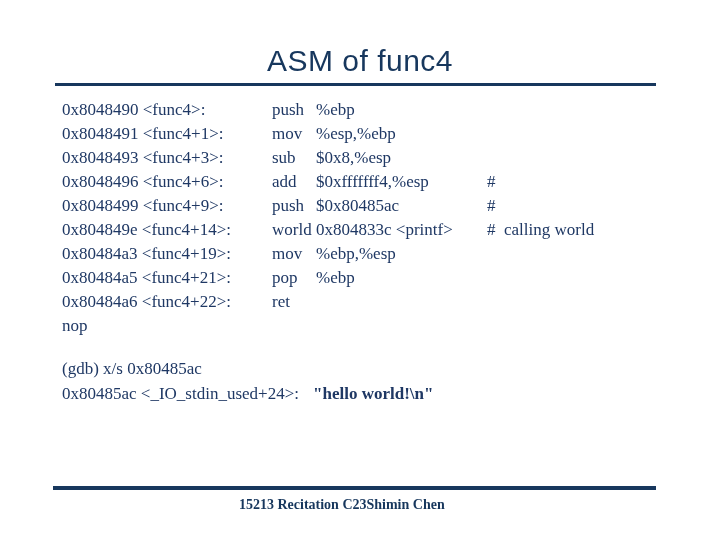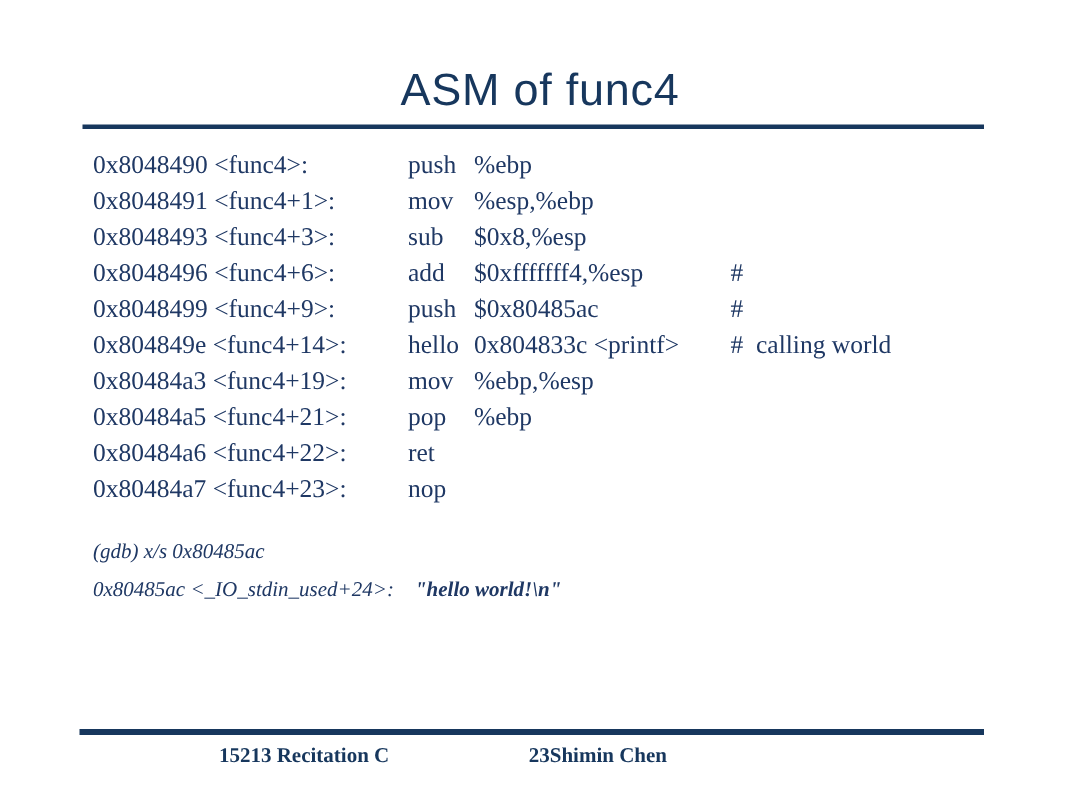--- a/index.html
+++ b/index.html
@@ -62,24 +62,23 @@
     flex: none;
   }
   .cmt {
     white-space: pre;
   }
   .gdb-block {
     position: absolute;
     top: 356px;
     left: 62px;
     width: 640px;
-    font-size: 14px;
+    font-size: 17px;
     line-height: 25px;
     color: #1F3864;
-    font-style: italic;
   }
   .gdb-line2 .gdb-string {
     font-weight: 700;
     margin-left: 14px;
     white-space: pre;
   }
   .footer-rule {
     position: absolute;
     top: 486px;
     left: 53px;
@@ -92,21 +91,21 @@
     top: 497px;
     left: 53px;
     width: 613px;
     display: grid;
     grid-template-columns: 1fr auto 1fr;
     font-size: 14px;
     font-weight: 700;
     color: #17375D;
     font-family: "Liberation Serif", serif;
   }
-  .footer-left  { text-align: center; }
+  .footer-left  { text-align: right; }
   .footer-center{ text-align: center; font-weight: 600; }
   .footer-right { text-align: left; }
 </style>
 </head>
 <body>
 
 <div class="slide">
 
   <div class="slide-title">ASM of func4</div>
   <div class="title-rule"></div>
@@ -132,40 +131,39 @@
       <span class="instr"><span class="mn">add</span><span class="ops">$0xfffffff4,%esp</span></span>
       <span class="cmt">#</span>
     </div>
     <div class="code-line">
       <span class="addr">0x8048499 &lt;func4+9&gt;:</span>
       <span class="instr"><span class="mn">push</span><span class="ops">$0x80485ac</span></span>
       <span class="cmt">#</span>
     </div>
     <div class="code-line">
       <span class="addr">0x804849e &lt;func4+14&gt;:</span>
-      <span class="instr"><span class="mn">hello</span><span class="ops">0x804833c &lt;printf&gt;</span></span>
+      <span class="instr"><span class="mn">world</span><span class="ops">0x804833c &lt;printf&gt;</span></span>
       <span class="cmt">#  calling world</span>
     </div>
     <div class="code-line">
       <span class="addr">0x80484a3 &lt;func4+19&gt;:</span>
       <span class="instr"><span class="mn">mov</span><span class="ops">%ebp,%esp</span></span>
       <span class="cmt"></span>
     </div>
     <div class="code-line">
       <span class="addr">0x80484a5 &lt;func4+21&gt;:</span>
       <span class="instr"><span class="mn">pop</span><span class="ops">%ebp</span></span>
       <span class="cmt"></span>
     </div>
     <div class="code-line">
       <span class="addr">0x80484a6 &lt;func4+22&gt;:</span>
       <span class="instr"><span class="mn">ret</span><span class="ops"></span></span>
       <span class="cmt"></span>
     </div>
     <div class="code-line">
-      <span class="addr">0x80484a7 &lt;func4+23&gt;:</span>
       <span class="instr"><span class="mn">nop</span><span class="ops"></span></span>
       <span class="cmt"></span>
     </div>
   </div>
 
   <div class="gdb-block">
     <div class="gdb-line1">(gdb) x/s 0x80485ac</div>
     <div class="gdb-line2">
       <span class="gdb-prefix">0x80485ac &lt;_IO_stdin_used+24&gt;:</span><span class="gdb-string">"hello world!\n"</span>
     </div>

